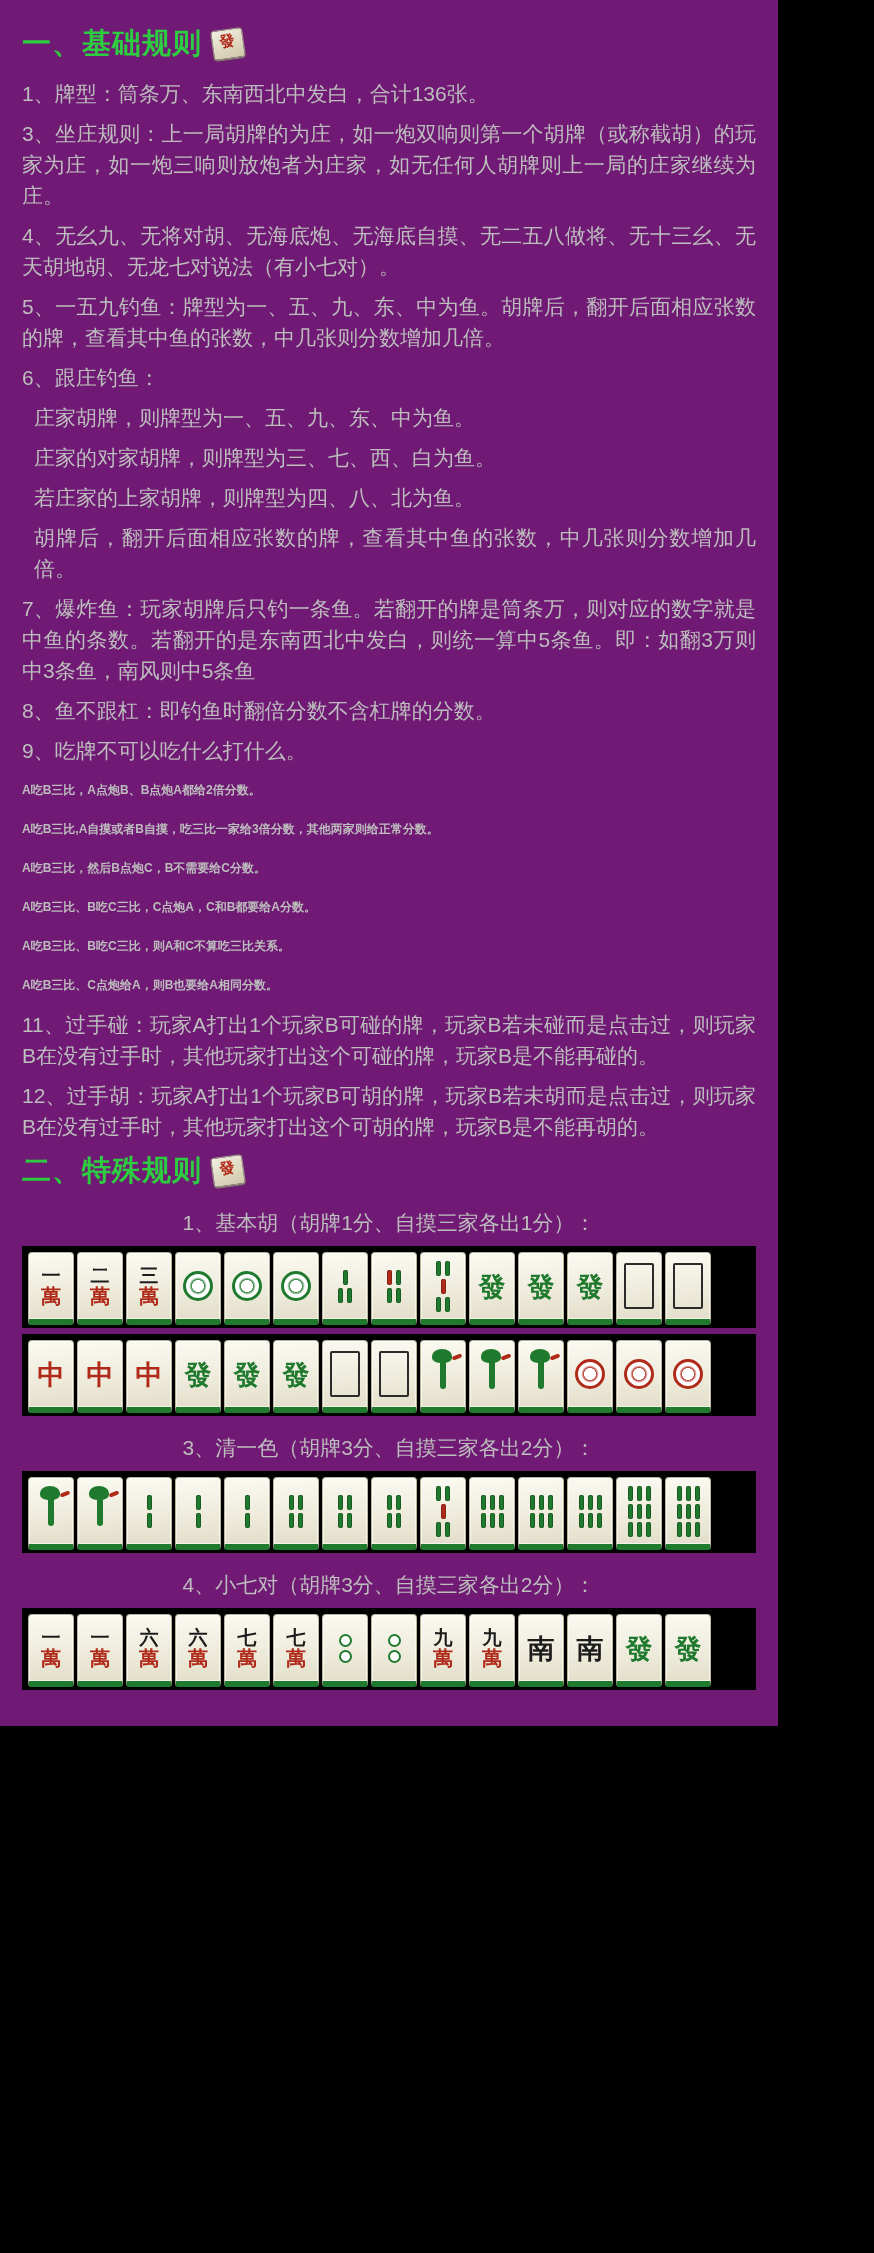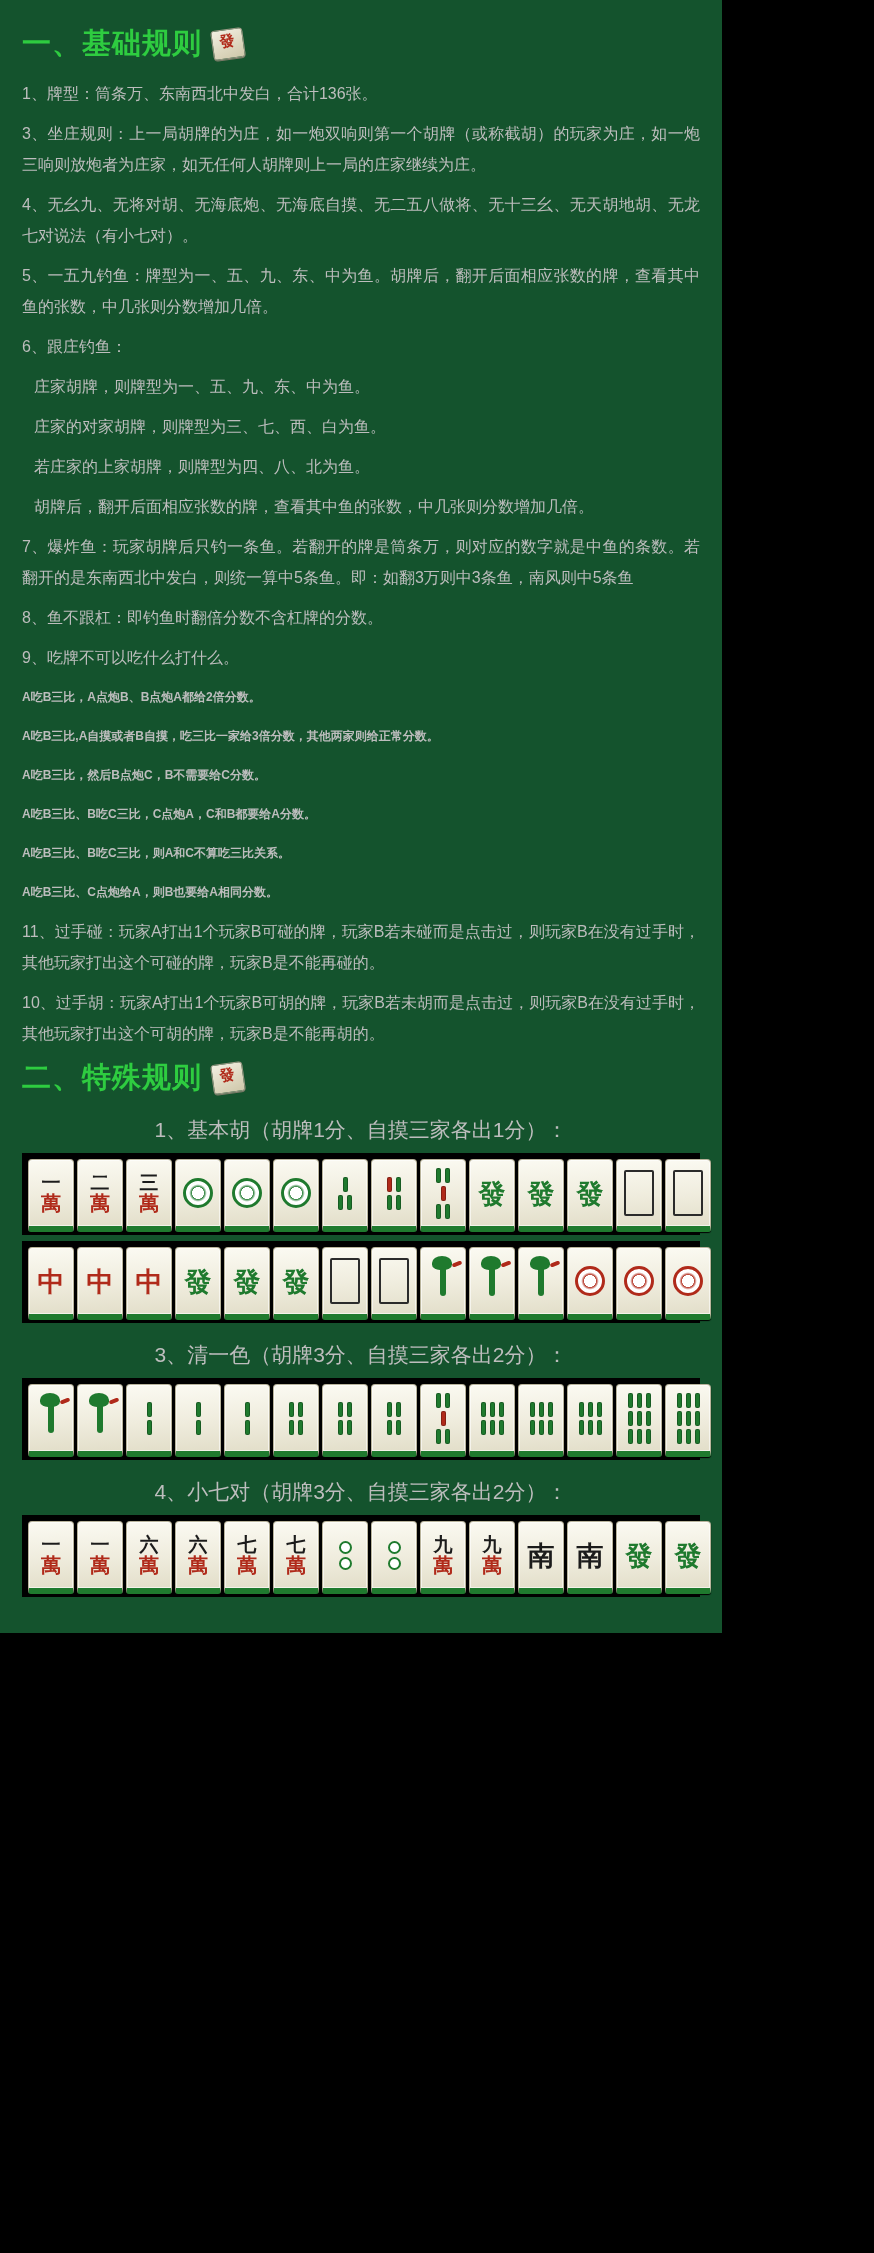--- a/index.html
+++ b/index.html
@@ -2,21 +2,21 @@
 <html><head>
 <meta charset="utf-8">
 <style>
   html,body{margin:0;padding:0;background:#000;}
   body{
     width:874px;
     font-family:"Liberation Sans","DejaVu Sans",sans-serif;
     color:#c8c8c8;
     -webkit-font-smoothing:antialiased;
   }
-  .page{width:722px;box-sizing:border-box;padding:18px 22px 30px 22px;background:#14532d;}
+  .page{width:778px;box-sizing:border-box;padding:18px 22px 30px 22px;background:#701a75;}
 
   h2.section{
     color:#2ecc40;
     font-size:29px;
     font-weight:bold;
     margin:6px 0 14px 0;
     letter-spacing:1px;
     display:flex;
     align-items:center;
     gap:10px;
@@ -37,21 +37,21 @@
     position:absolute;
     left:0;right:0;top:2px;
     text-align:center;
     font-size:15px;
     color:#b02a1a;
     font-family:"DejaVu Sans",sans-serif;
   }
 
   p.rule{
     color:#bdbdbd;
-    font-size:16px;
+    font-size:21px;
     line-height:31px;
     margin:0 0 9px 0;
     text-align:justify;
   }
   p.rule.sub{margin-left:12px;}
   p.rule.small{font-size:12px;line-height:30px;font-weight:bold;}
 
   h3.case{
     color:#bdbdbd;
     font-size:21px;
@@ -148,21 +148,21 @@
     <p class="rule">7、爆炸鱼：玩家胡牌后只钓一条鱼。若翻开的牌是筒条万，则对应的数字就是中鱼的条数。若翻开的是东南西北中发白，则统一算中5条鱼。即：如翻3万则中3条鱼，南风则中5条鱼</p>
     <p class="rule">8、鱼不跟杠：即钓鱼时翻倍分数不含杠牌的分数。</p>
     <p class="rule">9、吃牌不可以吃什么打什么。</p>
     <p class="rule small">A吃B三比，A点炮B、B点炮A都给2倍分数。</p>
     <p class="rule small">A吃B三比,A自摸或者B自摸，吃三比一家给3倍分数，其他两家则给正常分数。</p>
     <p class="rule small">A吃B三比，然后B点炮C，B不需要给C分数。</p>
     <p class="rule small">A吃B三比、B吃C三比，C点炮A，C和B都要给A分数。</p>
     <p class="rule small">A吃B三比、B吃C三比，则A和C不算吃三比关系。</p>
     <p class="rule small">A吃B三比、C点炮给A，则B也要给A相同分数。</p>
     <p class="rule">11、过手碰：玩家A打出1个玩家B可碰的牌，玩家B若未碰而是点击过，则玩家B在没有过手时，其他玩家打出这个可碰的牌，玩家B是不能再碰的。</p>
-    <p class="rule">10、过手胡：玩家A打出1个玩家B可胡的牌，玩家B若未胡而是点击过，则玩家B在没有过手时，其他玩家打出这个可胡的牌，玩家B是不能再胡的。</p>
+    <p class="rule">12、过手胡：玩家A打出1个玩家B可胡的牌，玩家B若未胡而是点击过，则玩家B在没有过手时，其他玩家打出这个可胡的牌，玩家B是不能再胡的。</p>
   </div>
 
   <h2 class="section">
     <span>二、特殊规则</span>
     <span class="tile-badge"></span>
   </h2>
 
   <div>
 
     <h3 class="case">1、基本胡（胡牌1分、自摸三家各出1分）：</h3>

